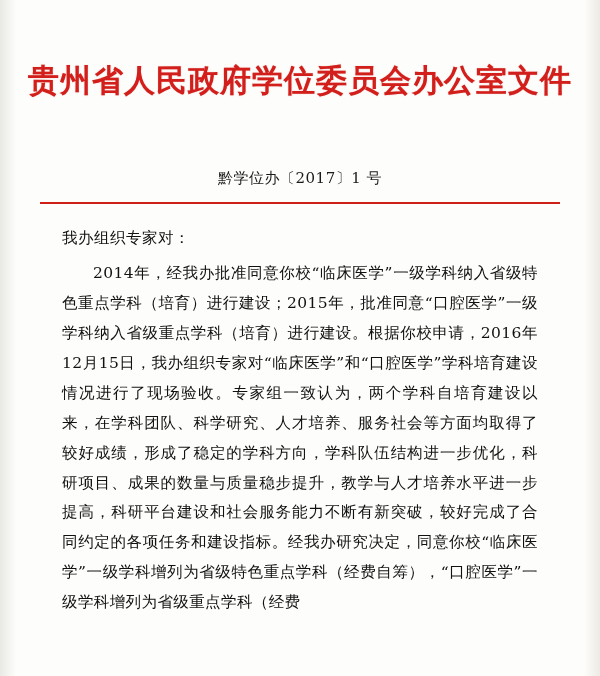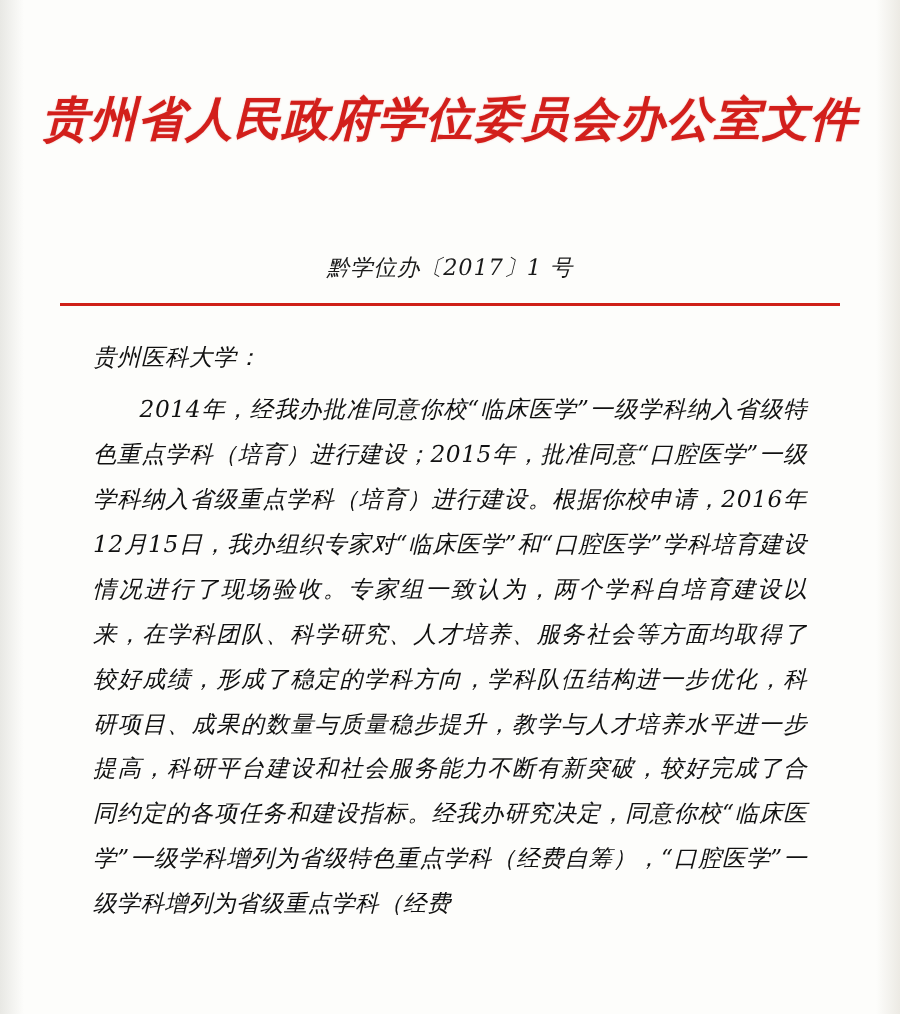--- a/index.html
+++ b/index.html
@@ -14,21 +14,20 @@
     overflow: hidden;
   }
 
   .page {
     position: relative;
     width: 600px;
     height: 676px;
     background: #fdfdfb;
     box-sizing: border-box;
     overflow: hidden;
-    font-style: italic;
   }
 
   
   .page::before {
     content: "";
     position: absolute;
     left: 0; top: 0; bottom: 0;
     width: 16px;
     background: linear-gradient(to right, #e8e8e4, rgba(255,255,255,0));
     pointer-events: none;
@@ -107,17 +106,17 @@
 
   <div class="doc-head">
     <div class="doc-head-title">贵州省人民政府学位委员会办公室文件</div>
   </div>
 
   <div class="doc-number">黔学位办〔2017〕1 号</div>
 
   <div class="red-rule"></div>
 
 
-  <div class="recipient">贵州医科大学：</div>
+  <div class="recipient">我办组织专家对：</div>
 
   <div class="body-text">2014年，经我办批准同意你校“临床医学”一级学科纳入省级特色重点学科（培育）进行建设；2015年，批准同意“口腔医学”一级学科纳入省级重点学科（培育）进行建设。根据你校申请，2016年12月15日，我办组织专家对“临床医学”和“口腔医学”学科培育建设情况进行了现场验收。专家组一致认为，两个学科自培育建设以来，在学科团队、科学研究、人才培养、服务社会等方面均取得了较好成绩，形成了稳定的学科方向，学科队伍结构进一步优化，科研项目、成果的数量与质量稳步提升，教学与人才培养水平进一步提高，科研平台建设和社会服务能力不断有新突破，较好完成了合同约定的各项任务和建设指标。经我办研究决定，同意你校“临床医学”一级学科增列为省级特色重点学科（经费自筹），“口腔医学”一级学科增列为省级重点学科（经费</div>
 
 </div>
 
 </body></html>

